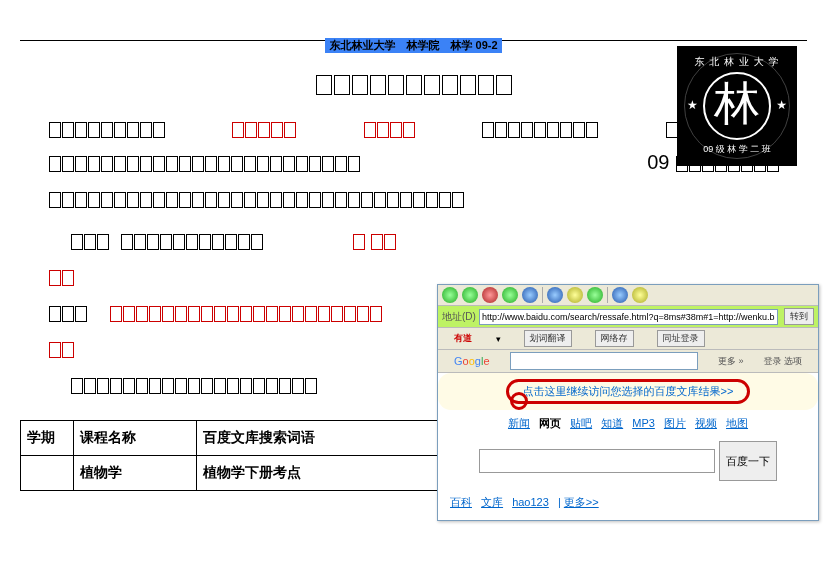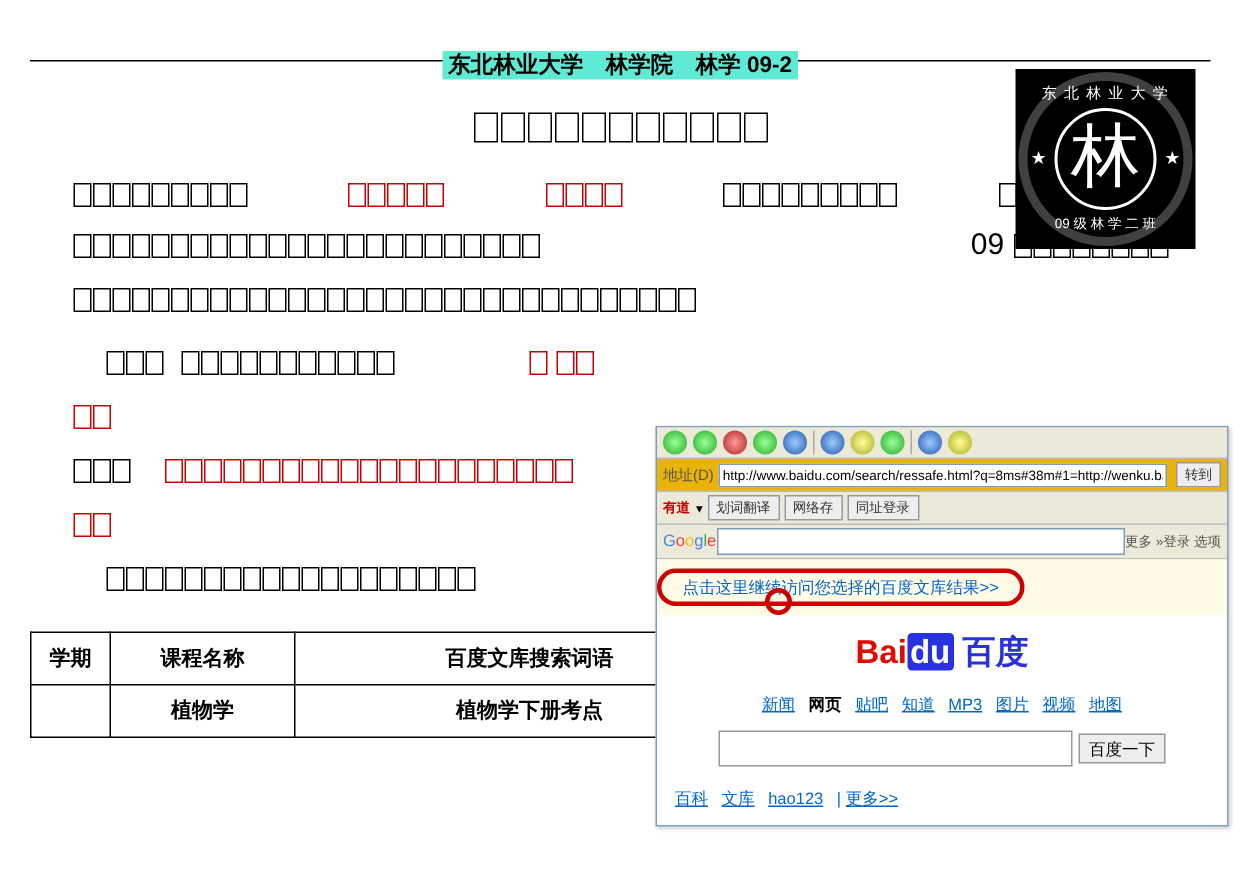--- a/index.html
+++ b/index.html
@@ -16,42 +16,42 @@
     position: relative;
     width: 100%;
     height: 100%;
   }
   .hr-top {
     border-top: 1px solid #000;
     margin: 40px 20px 0 20px;
   }
   .header-text {
     text-align: center;
-    font-size: 15px;
+    font-size: 11px;
     font-weight: bold;
     margin-top: -8px;
-    background: #5eead4;
+    background: #3b82f6;
     display: inline-block;
     padding: 0 4px;
   }
   .header-wrap { text-align: center; margin-top: -6px; }
   .logo {
     position: absolute;
     top: 6px;
     right: 30px;
     width: 120px;
     height: 120px;
     background: #000;
     display: flex;
     align-items: center;
     justify-content: center;
   }
   .logo-inner {
     width: 104px; height: 104px;
-    border: 6px solid #404040;
+    border: 1px solid #404040;
     border-radius: 50%;
     position: relative;
     display: flex; align-items:center; justify-content:center;
   }
   .logo-char {
     color: #fff; font-size: 46px; font-family: "KaiTi","SimSun",serif;
     border: 2px solid #fff; border-radius: 50%;
     width: 64px; height: 64px; line-height: 60px; text-align:center;
   }
   .logo-text-top { position:absolute; top:1px; width:100%; text-align:center; color:#fff; font-size:10px; letter-spacing:1px;}
@@ -81,21 +81,21 @@
   
   .tbl {
     border-collapse: collapse;
     margin: 20px 20px 0 20px;
     width: 780px;
     font-size: 14px;
   }
   .tbl th, .tbl td {
     border: 1px solid #000;
     padding: 8px 6px;
-    text-align: center;
+    text-align: left;
     vertical-align: top;
     font-weight: bold;
   }
   .tbl .h { font-weight: bold; }
 
   
   .browser {
     position: absolute;
     right: 8px;
     top: 244px;
@@ -117,42 +117,42 @@
   .winbtns span {
     display:inline-block; width:14px; height:12px; background:#9cc0ee; border:1px solid #2d5aa8; margin-left:1px;
   }
   .menubar { background:#ece9d8; padding:1px 4px; border-bottom:1px solid #bbb;}
   .menubar span { margin-right:6px; }
   .toolbar { background:#ece9d8; padding:2px 4px; border-bottom:1px solid #bbb; display:flex; gap:4px; align-items:center;}
   .tbicon { width:16px; height:16px; border-radius:50%; display:inline-block;}
   .tb-green{background:radial-gradient(#9f9,#2a2);} .tb-blue{background:radial-gradient(#9cf,#25a);} 
   .tb-red{background:radial-gradient(#f99,#a22);} .tb-yel{background:radial-gradient(#ff9,#aa2);}
   .tb-sep{width:1px;height:16px;background:#aaa;}
-  .addrbar { background:#eab308; padding:2px 4px; border-bottom:1px solid #bbb; display:flex; align-items:center; gap:3px;}
+  .addrbar { background:#bef264; padding:2px 4px; border-bottom:1px solid #bbb; display:flex; align-items:center; gap:3px;}
   .addrbar input { flex:1; font-size:9px; height:14px; border:1px solid #7b9ebd; padding:0 2px; background:#fff;}
   .linkbar { background:#ece9d8; padding:2px 4px; border-bottom:1px solid #bbb; font-size:9px; color:#333; white-space:nowrap; overflow:hidden;}
   .linkbar a { color:#06c; text-decoration:none; margin-right:6px;}
   .redbold { color:#c00; font-weight:bold; margin-right:4px;}
-  .gbar { background:#ece9d8; padding:2px 4px; border-bottom:1px solid #bbb; display:flex; align-items:center; gap:0; font-size:9px;}
+  .gbar { background:#ece9d8; padding:2px 16px; border-bottom:1px solid #bbb; display:flex; align-items:center; gap:20px; font-size:9px;}
   .gbar input { flex:1; height:14px; border:1px solid #7b9ebd; font-size:9px;}
   .glogo { font-family: Arial; font-weight:normal; font-size:11px; }
   .glogo .b{color:#4285f4;}.glogo .r{color:#ea4335;}.glogo .y{color:#fbbc05;}.glogo .g{color:#34a853;}
   .content { background:#fff; }
-  .banner { background:#fffbe6; text-align:left; padding:6px 0; position:relative;}
+  .banner { background:#fffbe6; text-align:center; padding:6px 0; position:relative;border-radius:13px;}
   .oval { display:inline-block; border:3px solid #c00; border-radius:16px; padding:2px 14px; color:#06c; font-size:11px;}
   .small-o { position:absolute; left:72px; top:19px; width:12px;height:12px;border:3px solid #c00;border-radius:50%;}
   .baidu-area { text-align:center; padding:10px 0 6px;}
   .baidu-logo { font-size:22px; font-weight:bold; }
   .baidu-logo .bai{color:#e10900;} .baidu-logo .du{background:#2932e1;color:#fff;padding:0 2px;border-radius:3px;} .baidu-logo .cn{color:#2932e1;}
   .bnav { font-size:11px; text-align:center; margin:6px 0;}
   .bnav span { margin:0 3px; color:#06c; text-decoration:underline;}
   .bnav .cur { color:#000; font-weight:bold; text-decoration:none;}
   .bsearch { text-align:center; padding:4px 6px 10px; display:flex; gap:4px; justify-content:center; align-items:center;}
   .bsearch input[type=text]{ width:230px; height:20px; border:1px solid #999; font-size:12px;}
-  .bsearch button{ height:20px; font-size:11px; padding:0 6px; background:#eee; border:1px solid #999;}
+  .bsearch button{ height:40px; font-size:11px; padding:0 6px; background:#eee; border:1px solid #999;}
   .blinks { font-size:11px; padding:4px 12px 10px; color:#06c;}
   .blinks span { text-decoration:underline; margin-right:6px;}
   .bbtn { display:inline-block; padding:1px 5px; border:1px solid #999; background:#eee; font-size:9px; color:#333; margin-left:3px;}
   .gray { color:#555; }
 </style>
 </head>
 <body>
 
 <div class="page">
 
@@ -267,25 +267,20 @@
       <span class="glogo"><span class="b">G</span><span class="r">o</span><span class="y">o</span><span class="b">g</span><span class="g">l</span><span class="r">e</span></span>
       <input type="text" style="">
       <span class="gray">更多 »</span>
       <span class="gray">登录 选项</span>
     </div>
     <div class="content">
       <div class="banner">
         <span class="small-o"></span>
         <a class="oval">点击这里继续访问您选择的百度文库结果&gt;&gt;</a>
       </div>
-      <div class="baidu-area">
-        <span class="baidu-logo">
-          <span class="bai">Bai</span><span class="du">du</span> <span class="cn">百度</span>
-        </span>
-      </div>
       <div class="bnav">
         <span>新闻</span>
         <span class="cur">网页</span>
         <span>贴吧</span>
         <span>知道</span>
         <span>MP3</span>
         <span>图片</span>
         <span>视频</span>
         <span>地图</span>
       </div>

